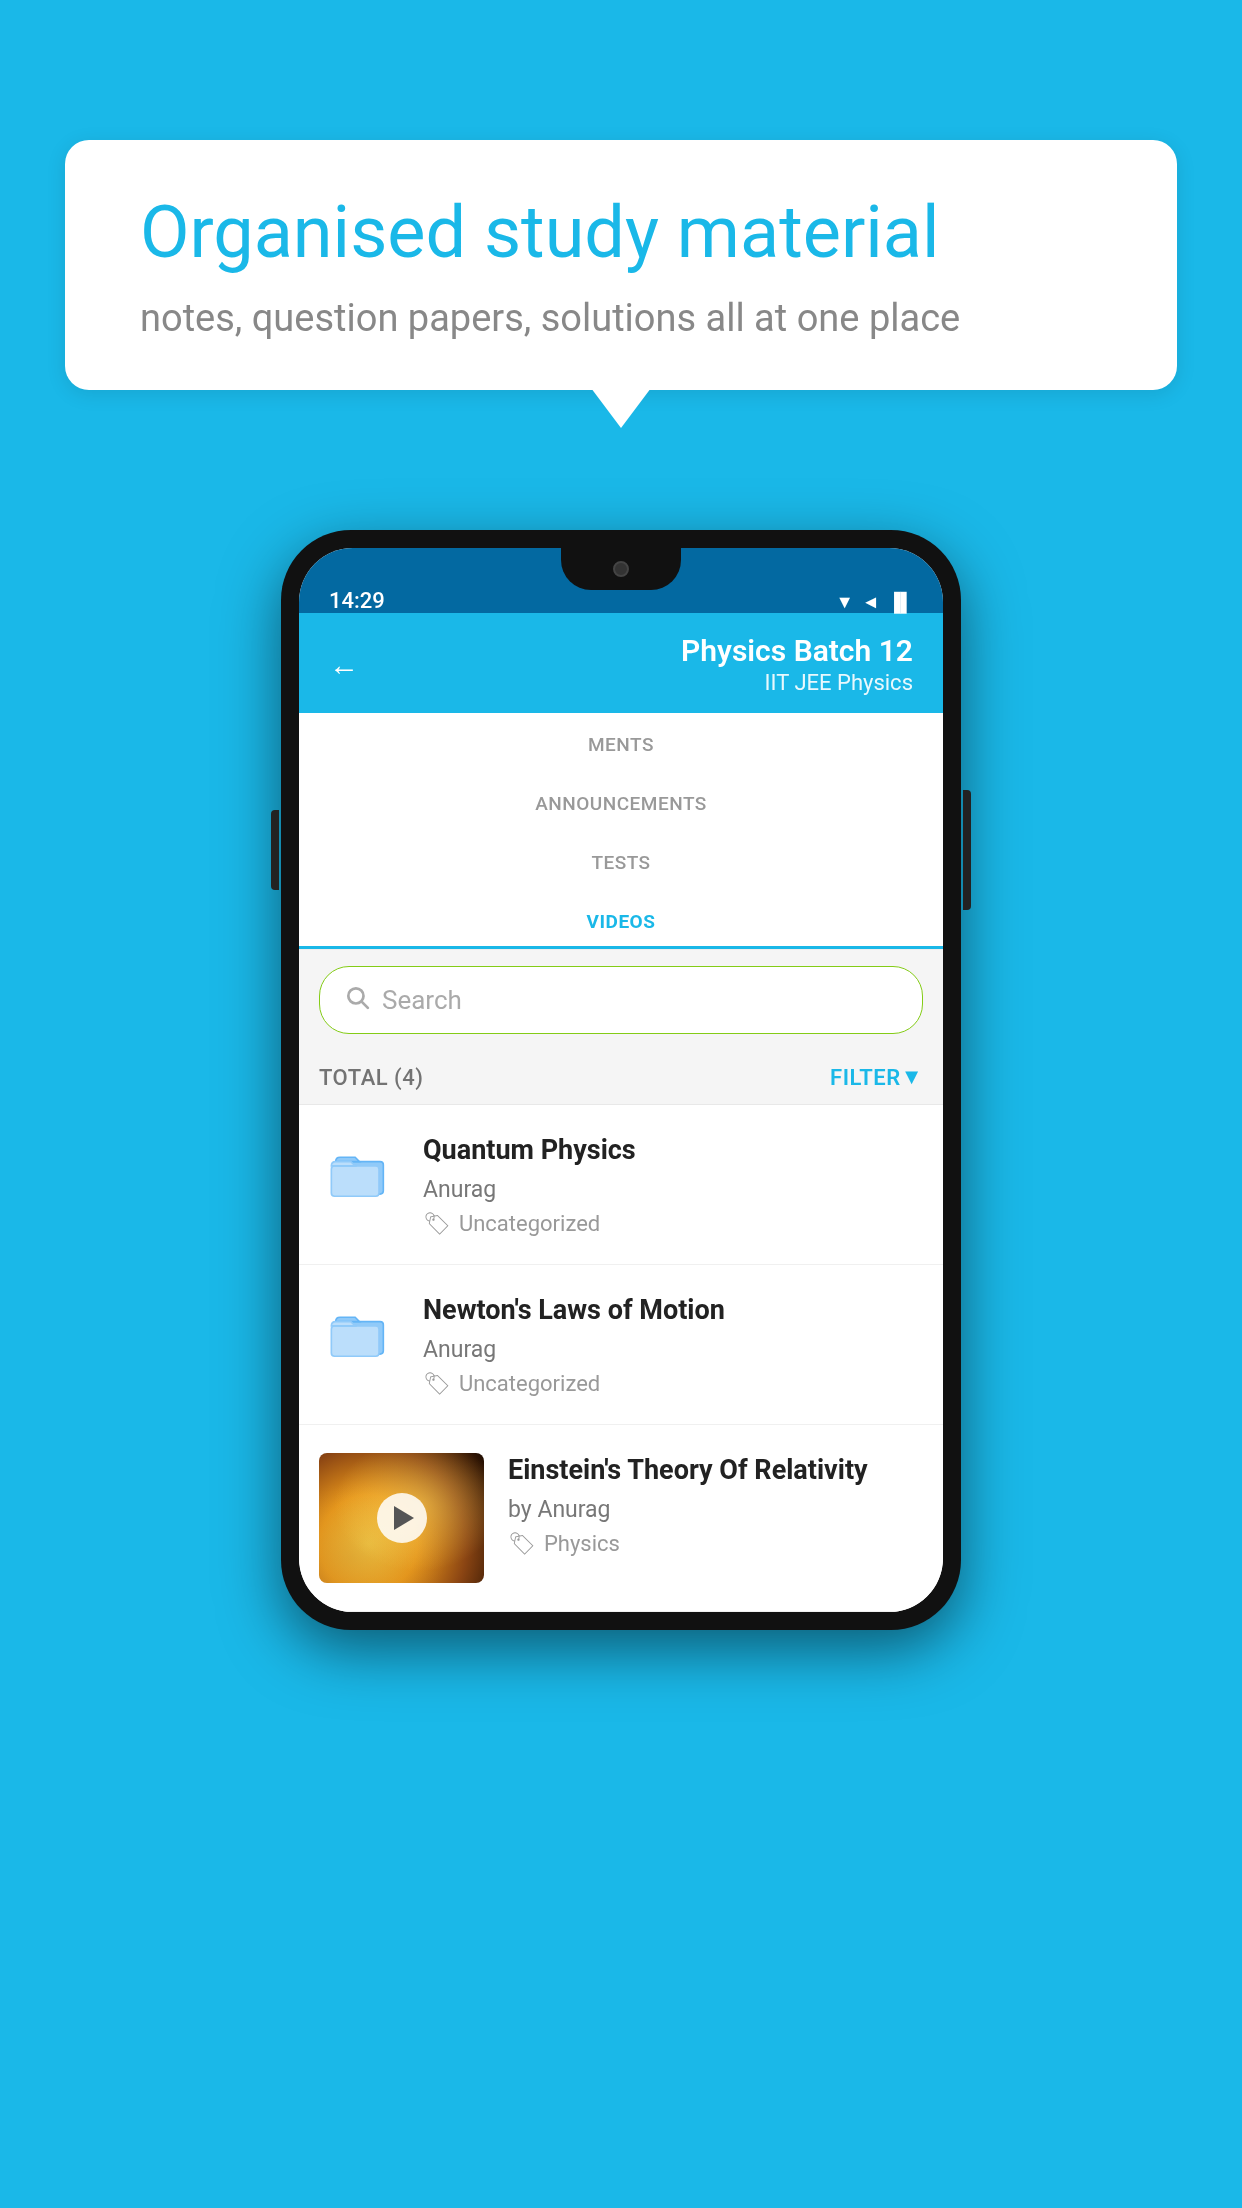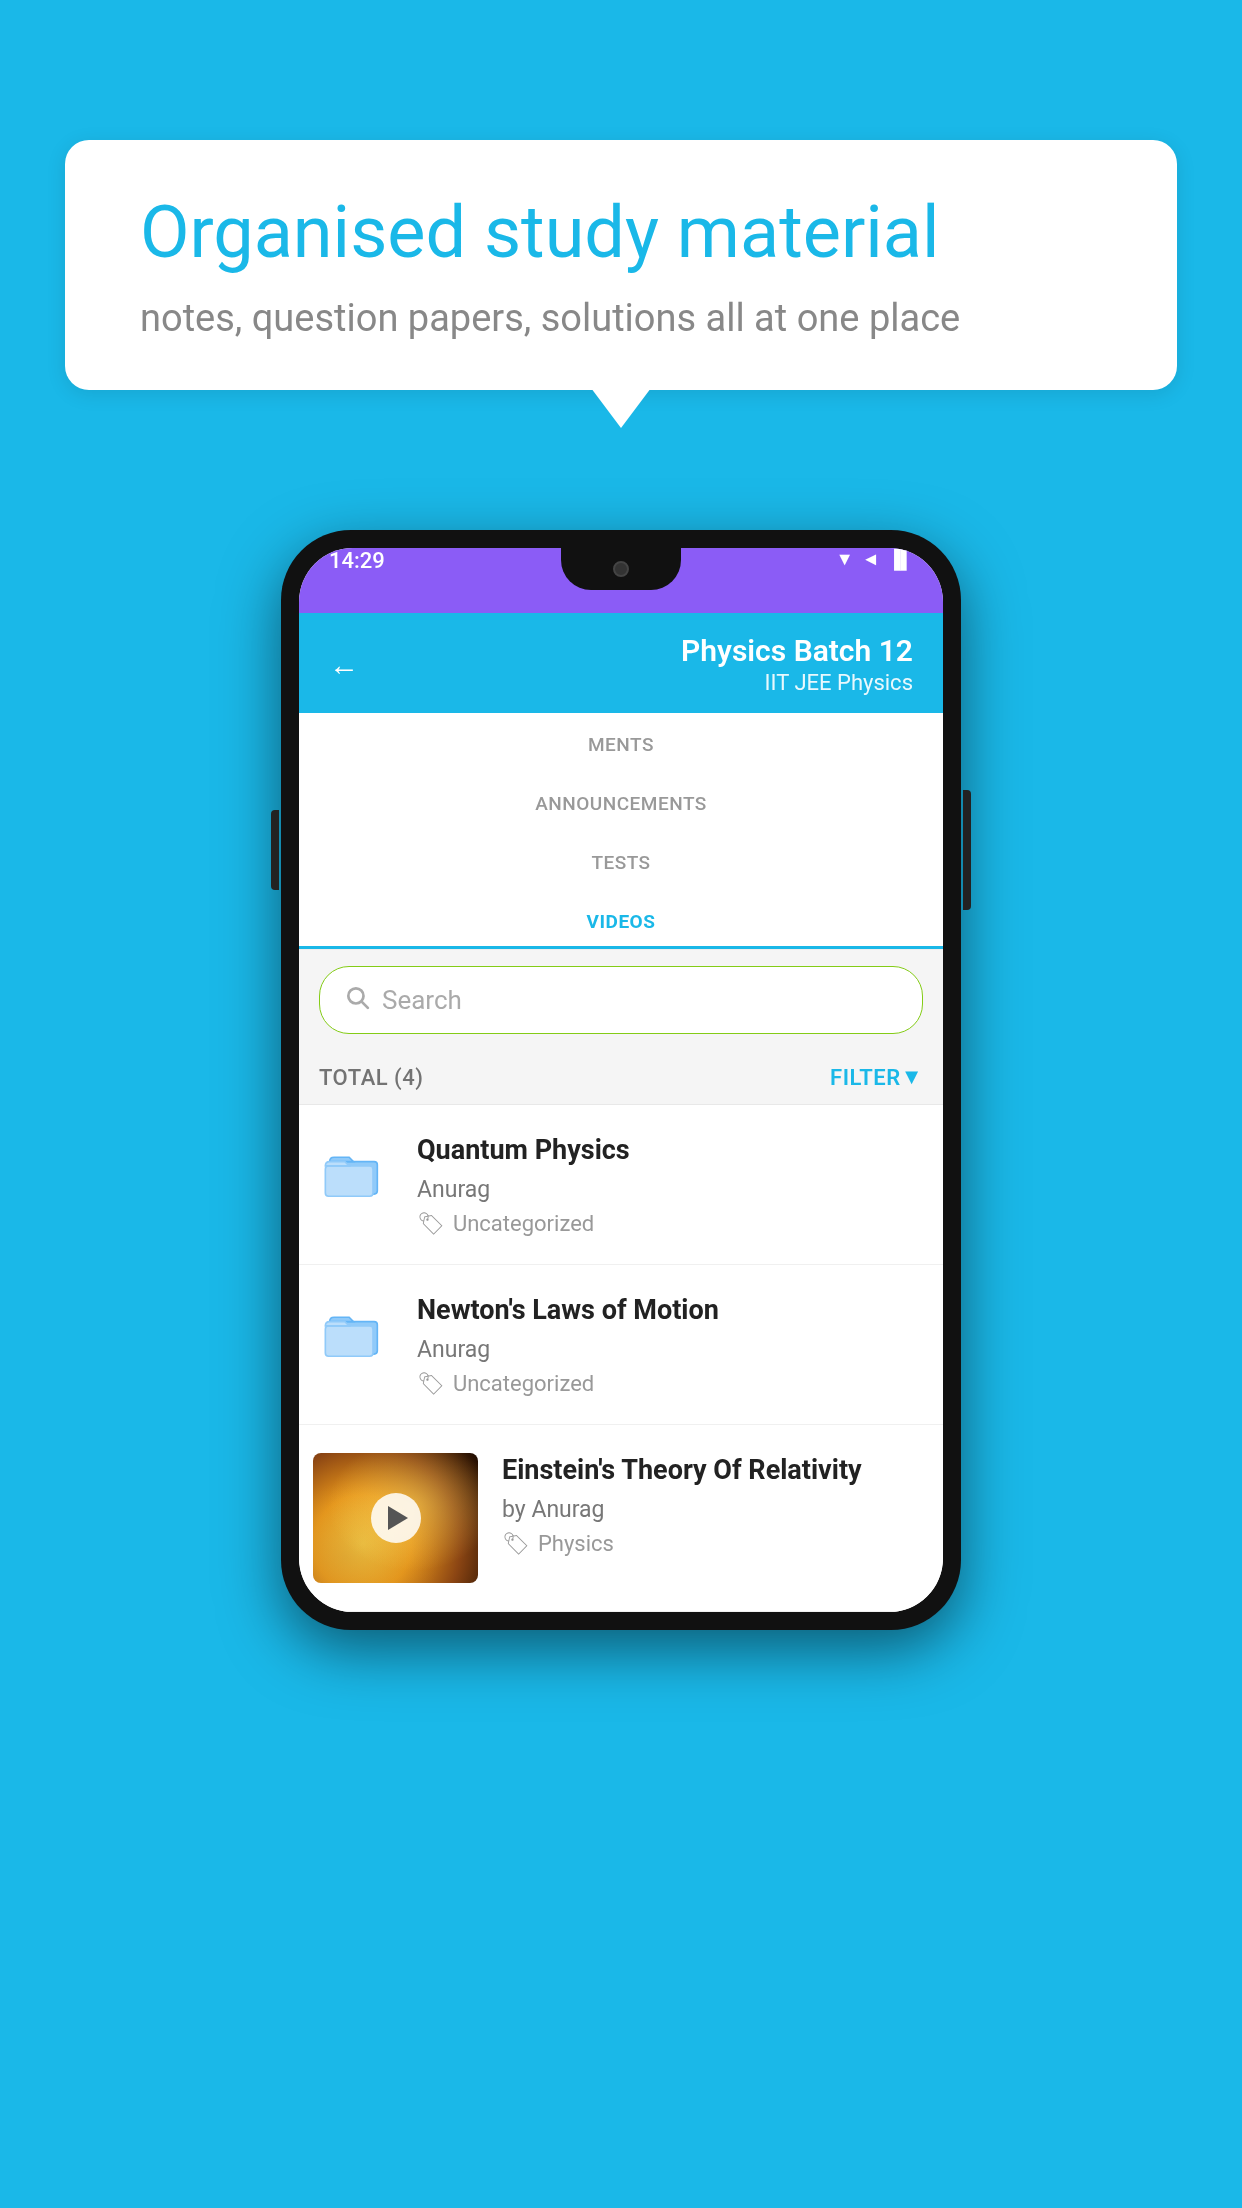--- a/index.html
+++ b/index.html
@@ -98,25 +98,25 @@
 
     .phone-screen {
       background: white;
       border-radius: 54px;
       overflow: hidden;
       position: relative;
     }
 
     
     .notch-bar {
-      background: #8b5cf6;
+      background: #0369a1;
       height: 65px;
       position: relative;
       display: flex;
-      align-items: flex-start;
+      align-items: flex-end;
       justify-content: space-between;
       padding: 0 30px;
     }
 
     .status-time {
       color: white;
       font-size: 22px;
       font-weight: 500;
     }
 
@@ -273,21 +273,21 @@
     }
 
     
     .video-list {
       background: white;
     }
 
     .video-item {
       display: flex;
       align-items: flex-start;
-      padding: 28px 14px;
+      padding: 28px 20px;
       border-bottom: 1px solid #f0f0f0;
       gap: 24px;
       cursor: pointer;
     }
 
     .folder-icon-container {
       width: 80px;
       height: 80px;
       flex-shrink: 0;
       display: flex;

